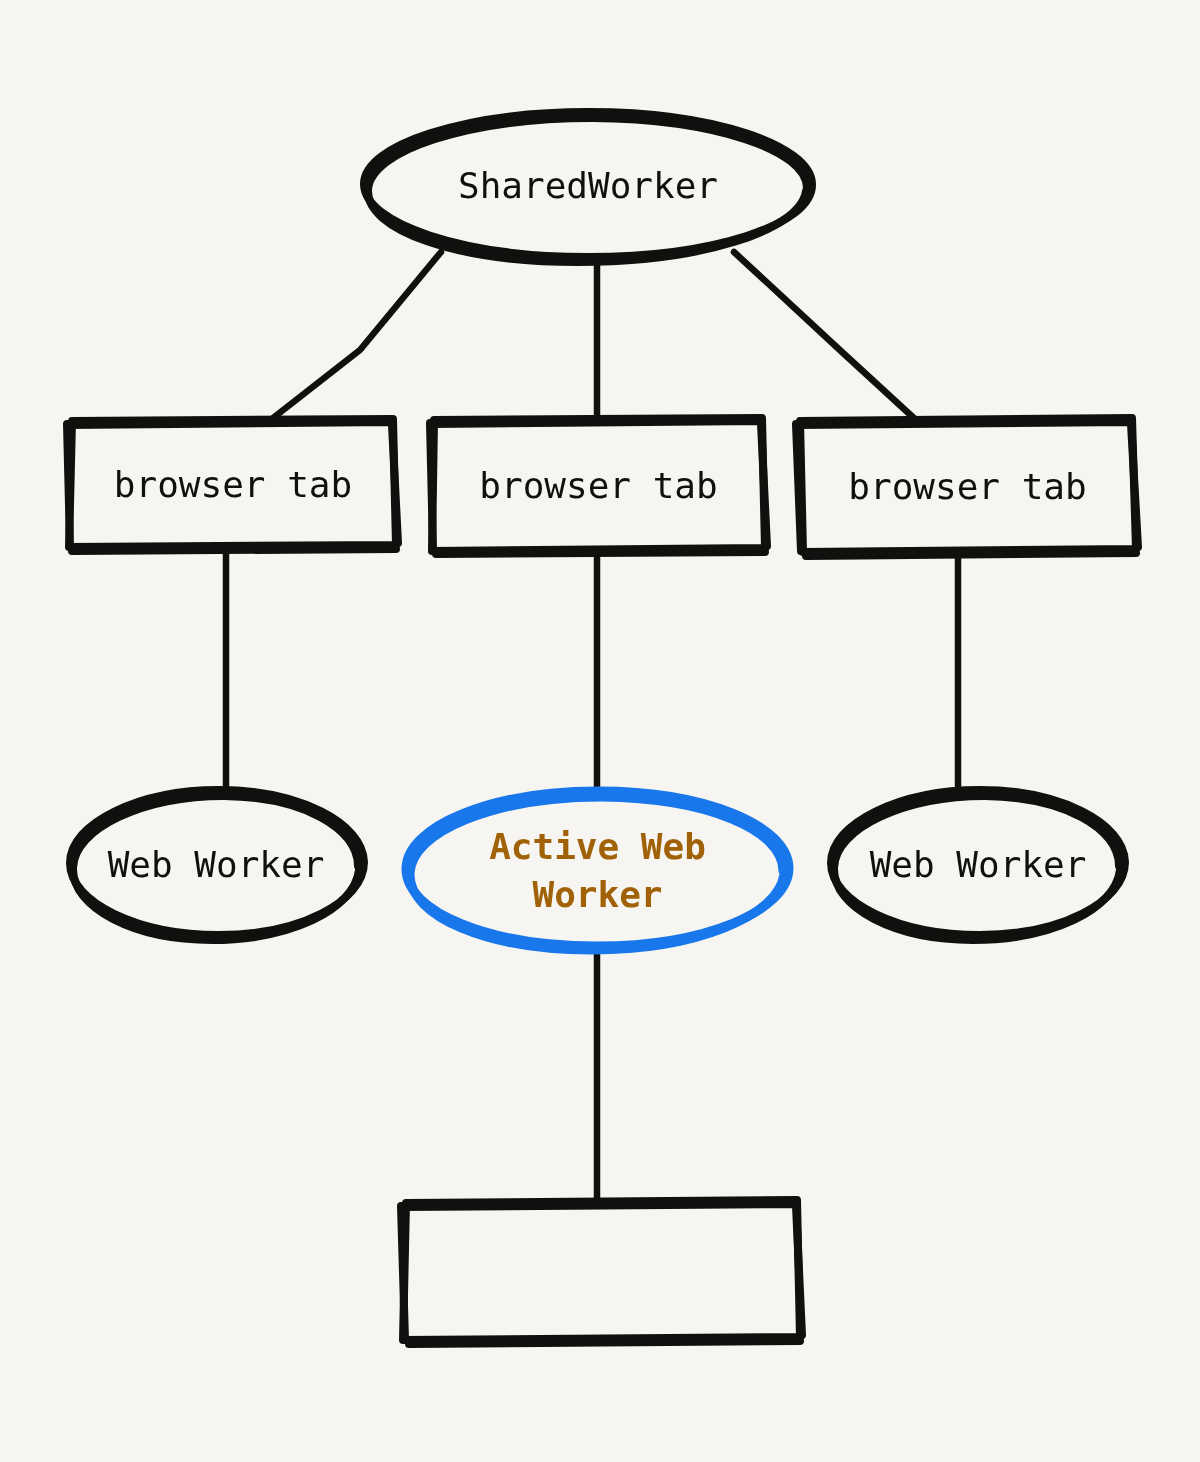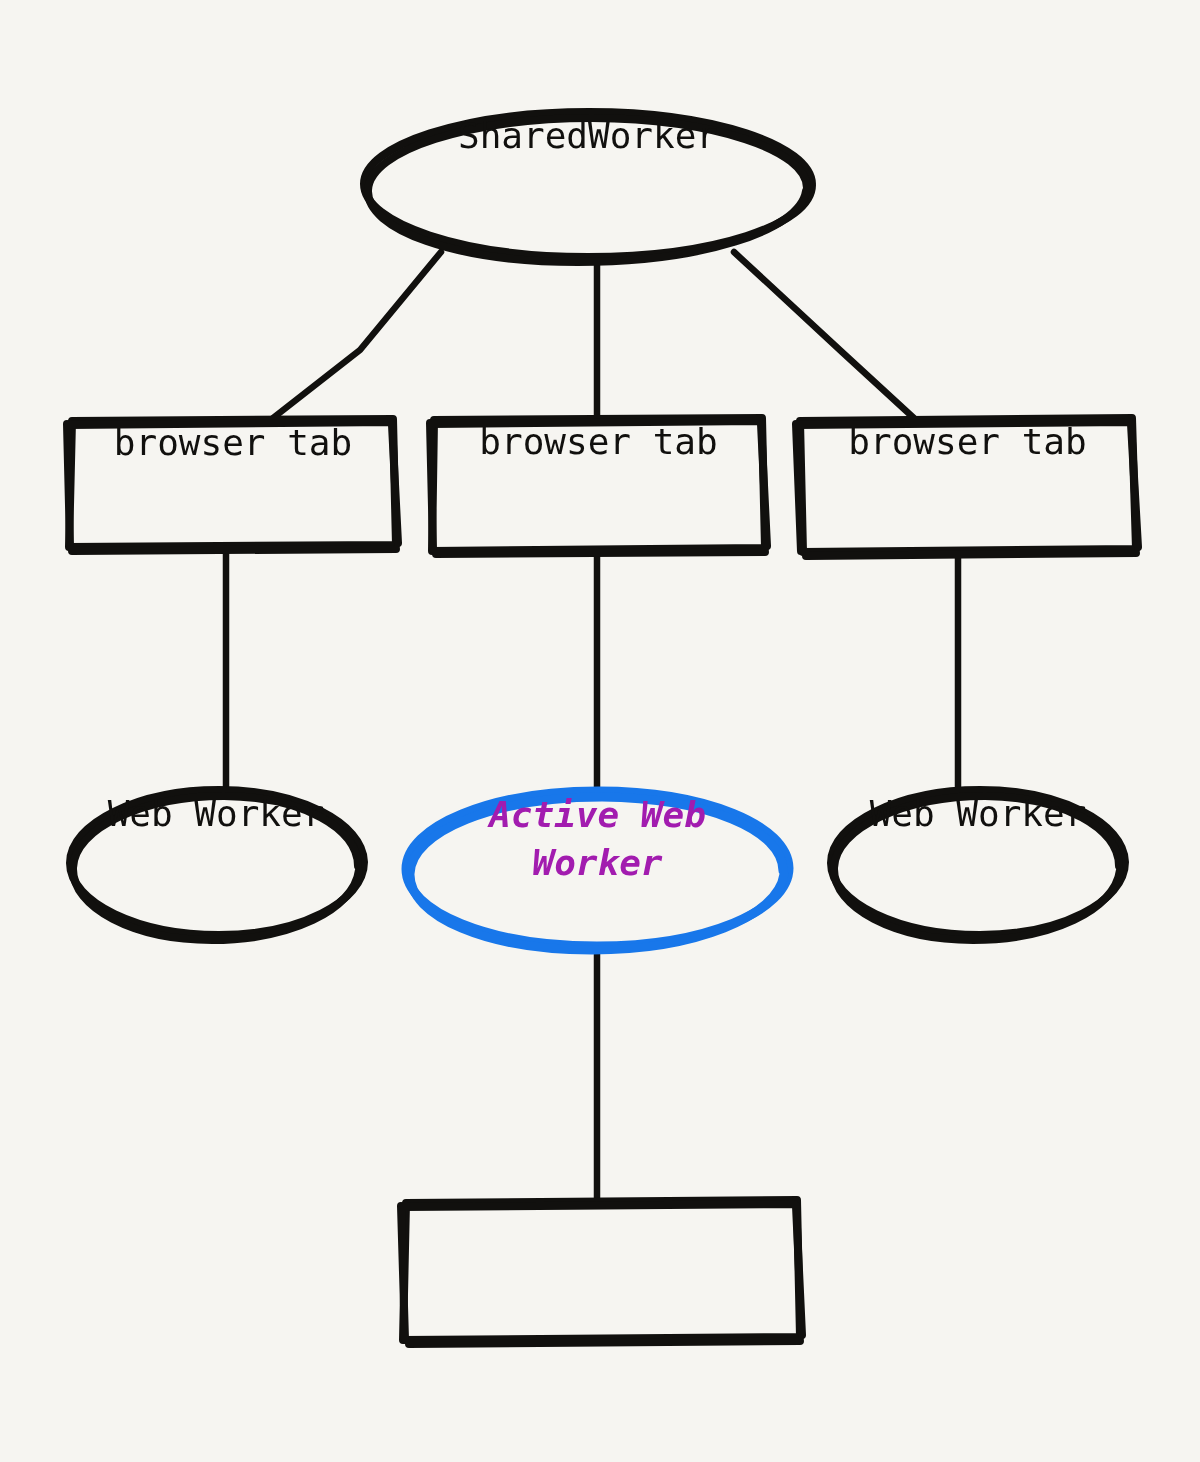--- a/index.html
+++ b/index.html
@@ -17,35 +17,34 @@
   }
   #sketch {
     position: absolute;
     inset: 0;
     width: 1200px;
     height: 1462px;
   }
   .node-label {
     position: absolute;
     display: flex;
-    align-items: flex-start;
+    align-items: center;
     justify-content: center;
     text-align: center;
     font-family: "DejaVu Sans Mono", "Liberation Mono", monospace;
     font-size: 36px;
     line-height: 48px;
     letter-spacing: 0px;
     color: #11100e;
     white-space: pre-line;
     pointer-events: none;
   }
   .label-accent {
-    color: #a21caf;
+    color: #a16207;
     font-weight: bold;
-    font-style: italic;
   }
   .hit {
     position: absolute;
   }
 </style>
 </head>
 <body>
 
 <div id="canvas">
 

